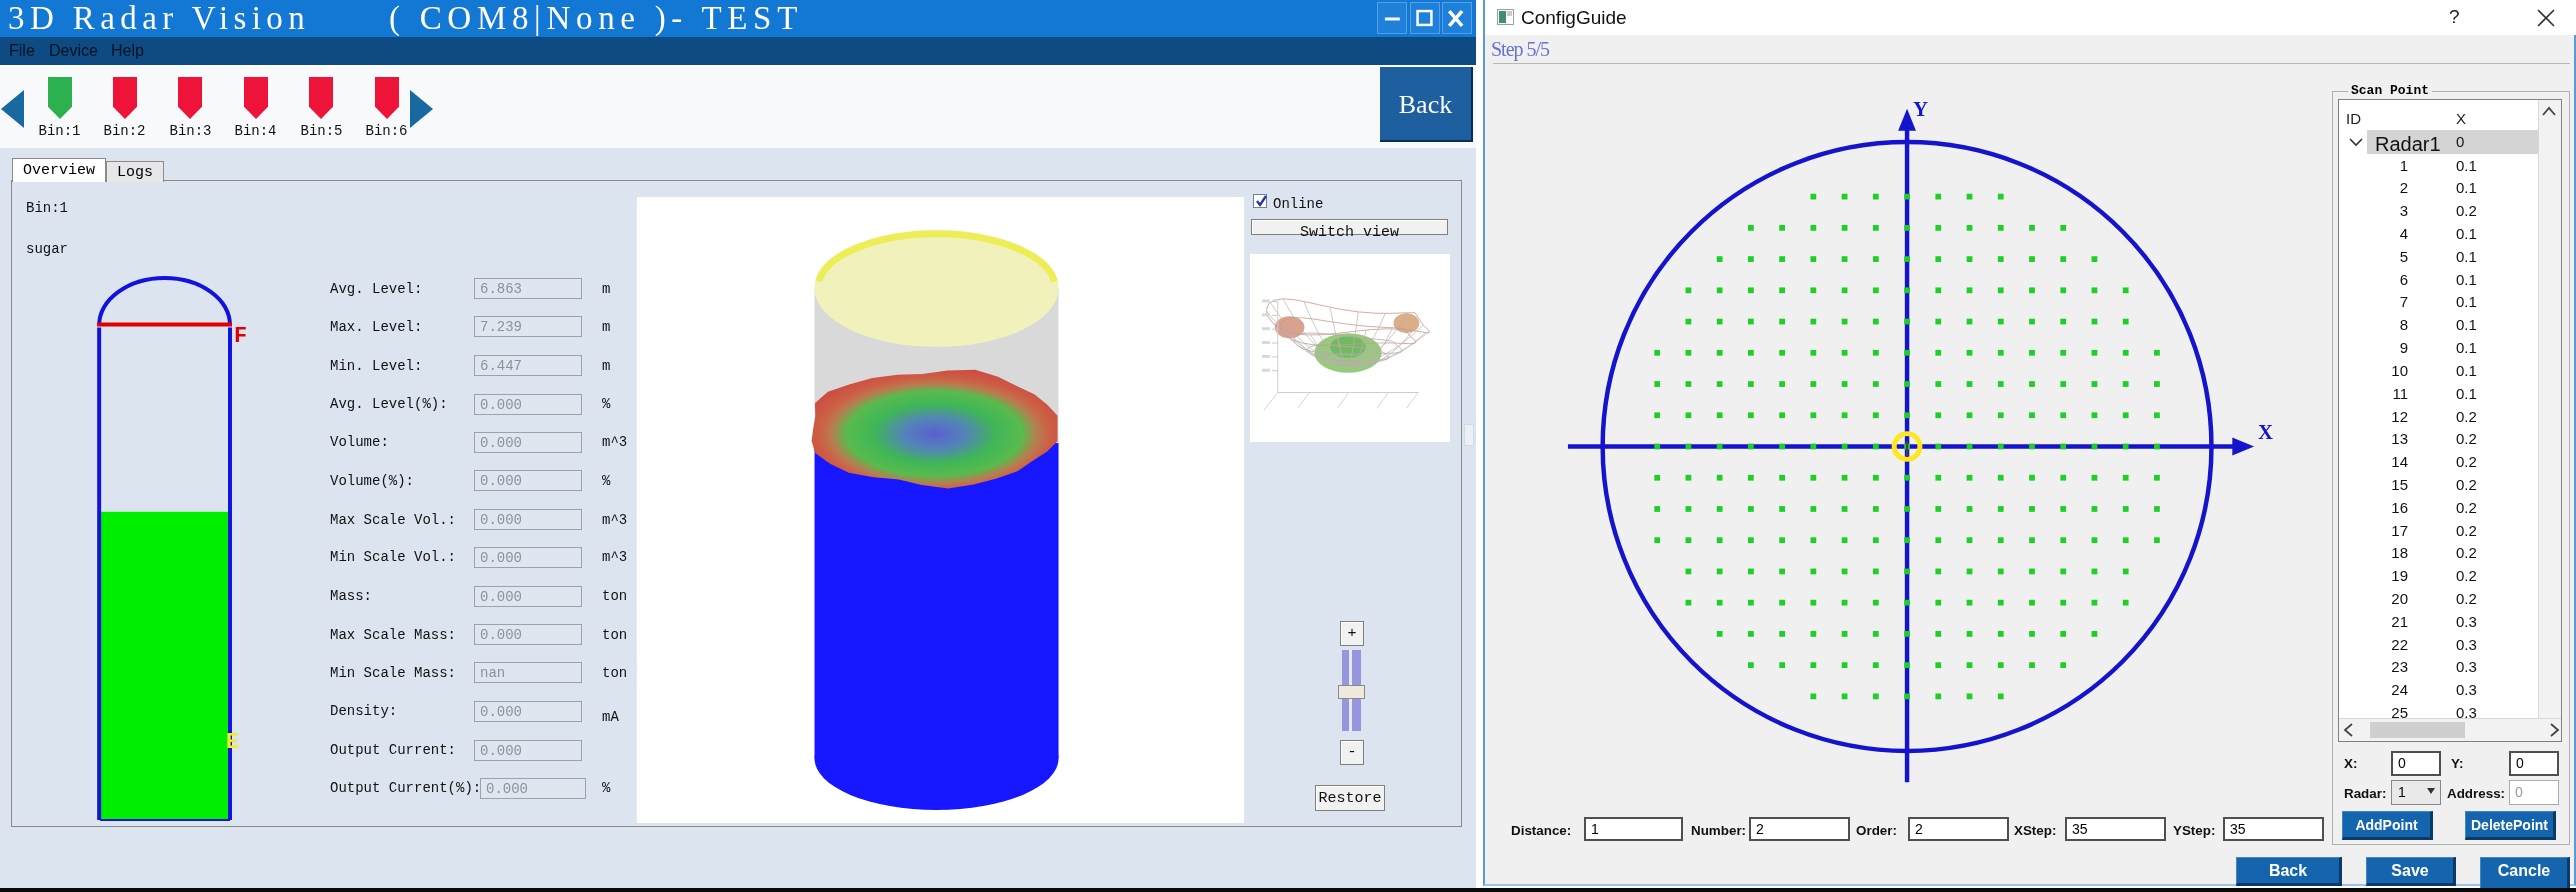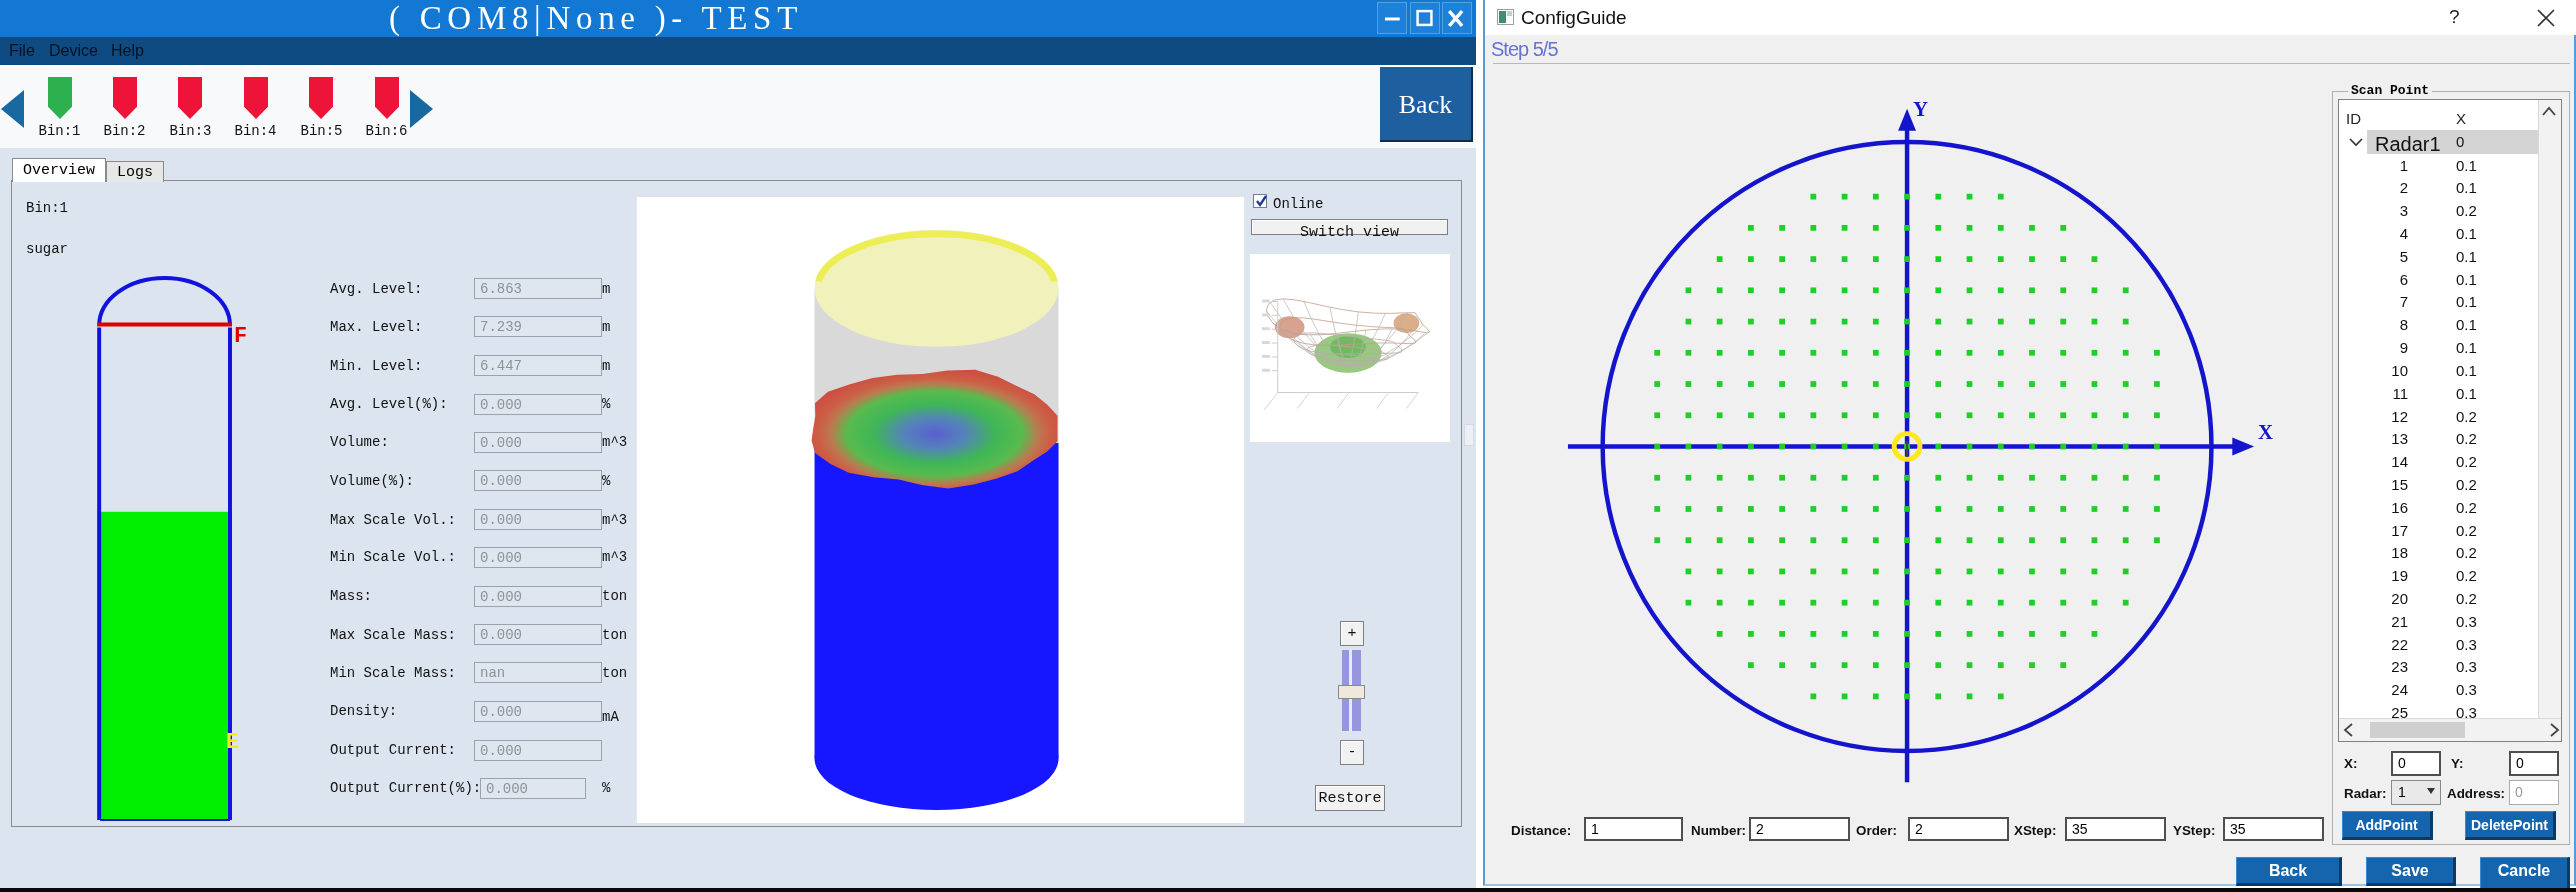--- a/index.html
+++ b/index.html
@@ -20,42 +20,43 @@
 .navarr {position:absolute;top:23px;width:23px;height:38px;background:#17699f;}
 #backbtn {position:absolute;left:1380px;top:67px;width:93px;height:75px;background:#1d5f9f;color:#fdfdfd;
   font-family:"Liberation Serif",serif;font-size:26px;text-align:center;line-height:75px;
   border-right:2px solid #0a2e52;border-bottom:2px solid #0a2e52;}
 #tab1 {position:absolute;left:12px;top:158px;width:94px;height:24px;background:#fff;border:1px solid #8a8a8a;border-bottom:none;
   font-family:"Liberation Mono",monospace;font-size:15px;text-align:center;padding-top:3px;z-index:3;}
 #tab2 {position:absolute;left:106px;top:161px;width:58px;height:21px;background:#e7e7e7;border:1px solid #8a8a8a;border-bottom:none;
   font-family:"Liberation Mono",monospace;font-size:15px;text-align:center;padding-top:2px;z-index:2;}
 #gbox {position:absolute;left:11px;top:180px;width:1451px;height:647px;border:1px solid #8a8a8a;background:#dce4ef;z-index:1;}
 .lab {position:absolute;font-family:"Liberation Mono",monospace;font-size:14px;color:#111;white-space:pre;z-index:2;}
-.tbox {position:absolute;z-index:2;width:128px;height:21px;background:#dfe6f0;border:1px solid #9aa2ac;
+.tbox {position:absolute;z-index:2;width:108px;height:21px;background:#dfe6f0;border:1px solid #9aa2ac;
   font-family:"Liberation Mono",monospace;font-size:14px;color:#8c9298;padding:2px 0 0 5px;}
 
 .btnw {position:absolute;background:#f1f1f1;border:1px solid #7f7f7f;box-shadow:inset 1px 1px 0 #fff;
   font-family:"Liberation Mono",monospace;font-size:15px;color:#111;text-align:center;}
 
 #rwin {position:absolute;left:1483px;top:0;width:1093px;height:886px;background:#f0f0f0;
   border-left:2px solid #5b9bd5;border-right:2px solid #5b9bd5;border-bottom:2px solid #9fc3e4;}
 #rtitle {position:absolute;left:0;top:0;width:1091px;height:35px;background:#ffffff;}
-#rstep {position:absolute;left:8px;top:38px;font-family:Liberation Sans, sans-serif;font-size:20px;color:#6673cf;letter-spacing:-1px;}
+#rstep {position:absolute;left:8px;top:38px;font-family:Liberation Serif, serif;font-size:20px;color:#6673cf;letter-spacing:-1px;}
 .blab {position:absolute;font-weight:bold;font-size:13.4px;color:#111;}
 .binput {position:absolute;background:#fff;border:2px solid #4f4f4f;font-size:14px;padding:2px 0 0 5px;}
 .binput2 {position:absolute;background:#fff;border:1px solid #6f6f6f;font-size:14px;padding:3px 0 0 5px;}
 .bluebtn {position:absolute;background:#1565ae;color:#fff;font-weight:bold;text-align:center;
   border-right:3px solid #0b3a66;border-bottom:3px solid #0b3a66;border-top:1px solid #3c88c8;border-left:1px solid #3c88c8;}
 .trnum {position:absolute;left:2370px;width:38px;text-align:right;font-size:15px;color:#111;}
 .trx {position:absolute;left:2456px;width:59px;font-size:15px;color:#111;}
 </style></head>
 <body>
 
 <div id="lwin">
   <div id="ltitle">
+     <span class="t" style="left:8px;letter-spacing:5.4px">3D Radar Vision</span>
       <span class="t" style="left:389px;letter-spacing:5.7px">( COM8|None )- TEST</span>
      <div class="wbtn" style="left:1377px"></div>
      <div class="wbtn" style="left:1410px"></div>
      <div class="wbtn" style="left:1442px"></div>
      <svg class="abs" style="left:1377px;top:2px" width="94" height="32" viewBox="0 0 95 32">
         <line x1="8" y1="17" x2="23" y2="17" stroke="#fff" stroke-width="3"></line>
         <rect x="41" y="9" width="14" height="14" fill="none" stroke="#fff" stroke-width="2.5"></rect>
         <path d="M73,9 L86,24 M86,9 L73,24" stroke="#fff" stroke-width="3.5"></path>
      </svg>
   </div>

